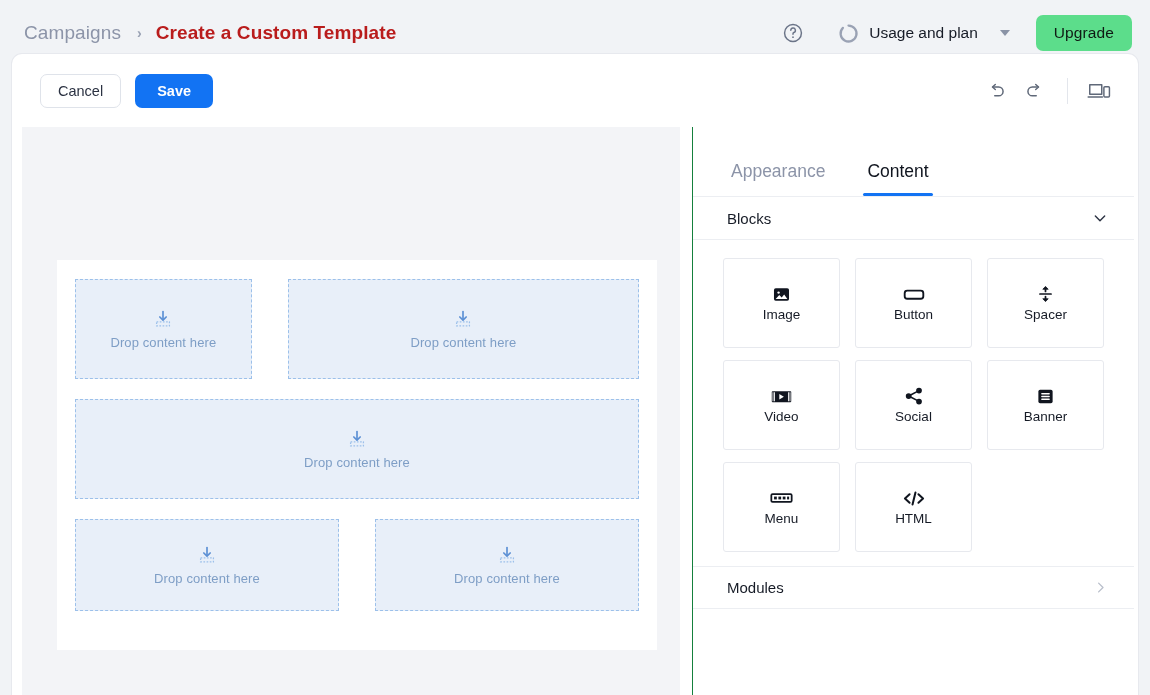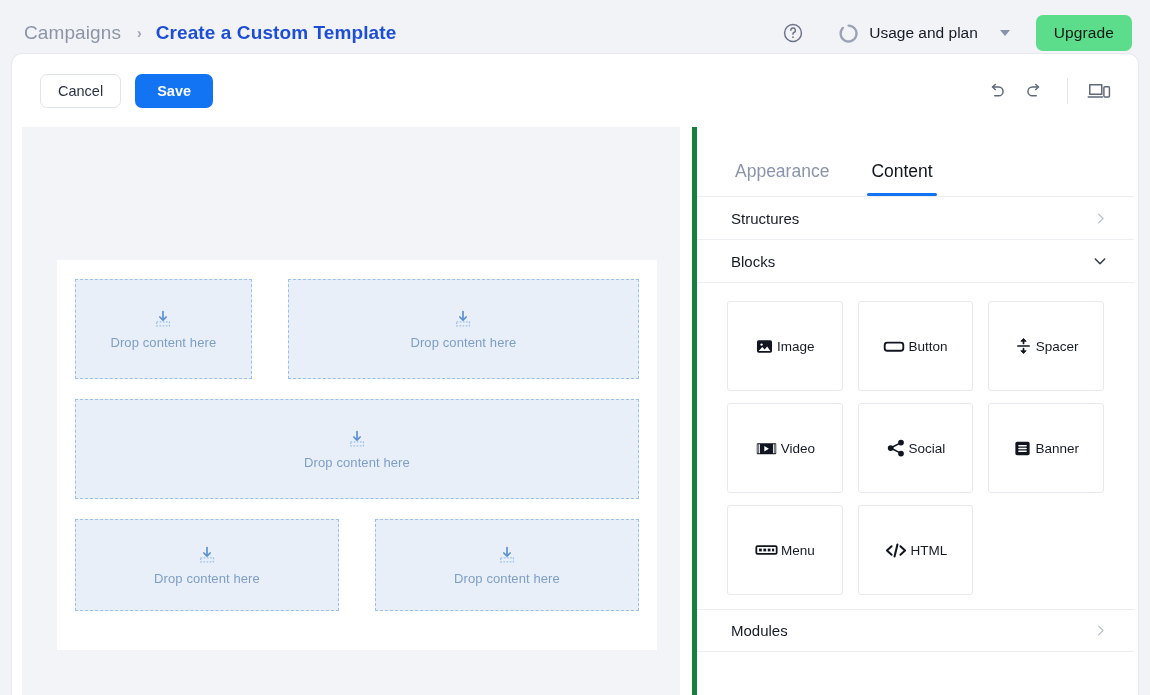--- a/index.html
+++ b/index.html
@@ -17,21 +17,21 @@
     display: flex; align-items: center; padding: 12px 18px 0 24px;
   }
   .crumb-root {
     font-size: 19px; color: #8c94a8; letter-spacing: .1px;
   }
   .crumb-sep {
     margin: 0 14px 0 16px; color: #9aa2b4; font-size: 14px; line-height: 1;
     font-weight: 700;
   }
   .crumb-current {
-    font-size: 19px; color: #1d4ed8; font-weight: 700; letter-spacing: .1px;
+    font-size: 19px; color: #b91c1c; font-weight: 700; letter-spacing: .1px;
   }
   .topbar-right {
     margin-left: auto; display: flex; align-items: center; gap: 12px;
   }
   .help-icon {
     width: 22px; height: 22px; margin-right: 22px; color: #6b7488;
     display: flex; align-items: center; justify-content: center;
   }
   .usage-wrap {
     display: flex; align-items: center; gap: 10px; margin-right: 14px;
@@ -109,21 +109,21 @@
     font-size: 13px; color: #7e9ec6; letter-spacing: .1px;
   }
   .w-1 { flex: 1; }
   .w-2 { flex: 2; }
   .w-full { flex: 1; }
   .row.r3 .dropzone { height: 92px; }
 
   
   .sidepanel {
     position: absolute; left: 680px; top: 73px; width: 442px; height: 568px;
-    background: #ffffff; border-left: 5px solid #15803d;
+    background: #ffffff; border-left: 1px solid #15803d;
   }
   .tabs {
     height: 70px; display: flex; align-items: flex-end; gap: 0;
     padding-left: 34px; border-bottom: 1px solid #eceef2;
   }
   .tab {
     font-size: 17.5px; padding: 0 4px 14px 4px; margin-right: 34px;
     color: #8c94a8; cursor: pointer; position: relative;
   }
   .tab.active { color: #10151f; }
@@ -140,21 +140,21 @@
   .acc-title { font-size: 15px; color: #161b26; }
   .acc-chev { margin-left: auto; color: #b9bfcb; display: flex; }
 
   .blocks-grid {
     padding: 18px 30px 14px 30px;
     display: grid; grid-template-columns: repeat(3, 1fr);
     gap: 12px 15px;
   }
   .block-tile {
     border: 1px solid #e7e9ee; border-radius: 3px; height: 90px;
-    display: flex; flex-direction: row; align-items: center;
+    display: flex; flex-direction: column; align-items: center;
     justify-content: center; gap: 3px; background: #fff; cursor: pointer;
   }
   .block-ico { height: 20px; display: flex; align-items: center; color: #10151f; }
   .block-label { font-size: 13.5px; color: #161b26; }
 
   .acc-head.modules { border-top: 1px solid #eceef2; }
 </style>
 </head>
 <body>
 
@@ -271,28 +271,20 @@
       </div>
     </div>
 
     <div class="sidepanel">
 
       <div class="tabs">
         <div class="tab">Appearance</div>
         <div class="tab active">Content</div>
       </div>
 
-      <div class="acc-head">
-        <span class="acc-title">Structures</span>
-        <span class="acc-chev">
-          <svg width="15" height="15" viewBox="0 0 24 24" fill="none" stroke="currentColor" stroke-width="2.1" stroke-linecap="round" stroke-linejoin="round">
-              <path d="M9 5l7 7-7 7"></path>
-            </svg>
-        </span>
-      </div>
 
       <div class="acc-head">
         <span class="acc-title">Blocks</span>
         <span class="acc-chev" style="color:#2b3242">
           <svg width="16" height="16" viewBox="0 0 24 24" fill="none" stroke="currentColor" stroke-width="2.1" stroke-linecap="round" stroke-linejoin="round">
               <path d="M5 9l7 7 7-7"></path>
             </svg>
         </span>
       </div>
 

